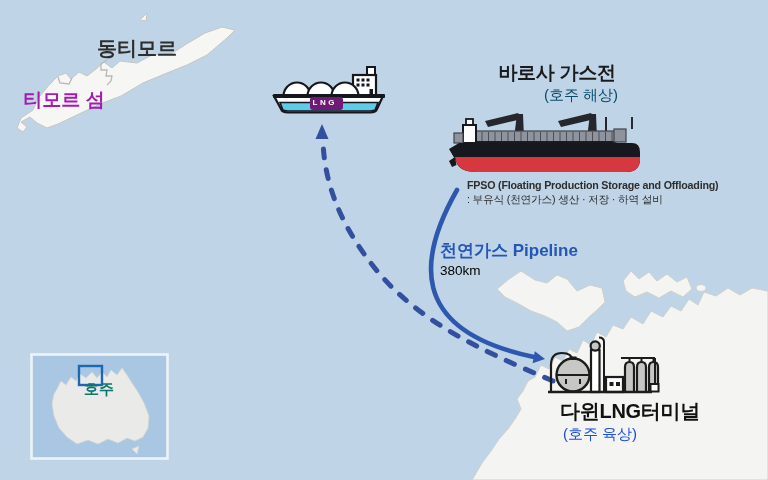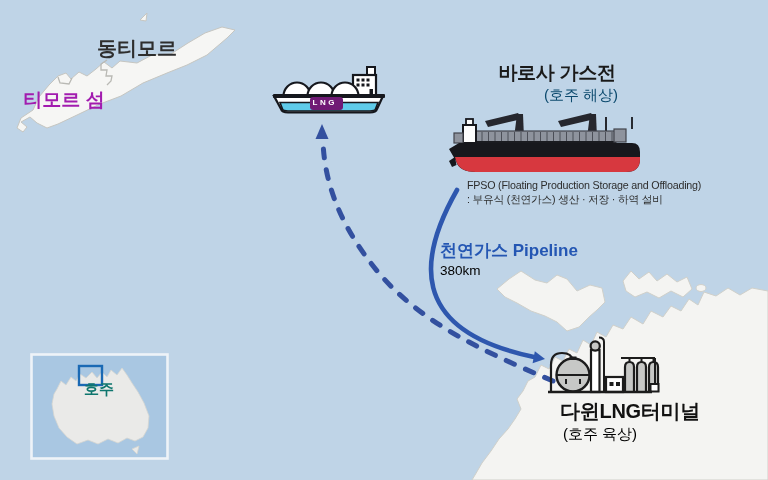--- a/index.html
+++ b/index.html
@@ -9,26 +9,26 @@
   svg.layer { position:absolute; left:0; top:0; }
   .icon-svg { position:absolute; }
   .label { position:absolute; white-space:nowrap; line-height:1.15; }
   .centered { transform:translateX(-50%); }
 
   #east-timor-label   { left:137px; top:37px;  font-size:20px; font-weight:bold; color:#2e2e2e; }
   #timor-island-label { left:64px;  top:89px;  font-size:19px; font-weight:bold; color:#a21caf; }
   #boryeong-label     { left:322px; top:49px;  font-size:13.5px; font-weight:bold; color:#3d4659; }
   #barossa-title      { left:557px; top:62px;  font-size:19px;   font-weight:bold; color:#1a1a1a; letter-spacing:-0.3px; }
   #barossa-subtitle   { left:557px; top:86px;  font-size:15px;   color:#0c4a6e;margin-left:24px; }
-  #fpso-desc-1        { left:467px; top:179px; font-size:10.7px; color:#2d2d2d; letter-spacing:-0.2px; }
+  #fpso-desc-1        { left:467px; top:179px; font-size:10.7px; color:#2d2d2d; letter-spacing:-0.2px;font-weight:bold; }
   #fpso-desc-2        { left:467px; top:193px; font-size:10.7px; color:#2d2d2d; letter-spacing:-0.2px; }
   #pipeline-label     { left:440px; top:241px; font-size:17px; font-weight:bold; color:#2456b3; }
   #pipeline-distance  { left:440px; top:263px; font-size:13.5px; color:#000000; }
   #darwin-title       { left:630px; top:400px; font-size:20px; font-weight:bold; color:#111; letter-spacing:-0.3px; }
-  #darwin-subtitle    { left:600px; top:425px; font-size:15px; color:#000000; }
+  #darwin-subtitle    { left:600px; top:425px; font-size:15px; color:#1d4ed8; }
   #inset-label        { left:99px;  top:380px; font-size:15px; font-weight:bold; color:#0f766e; }
 
   #lng-hull-badge {
     position:absolute; left:310px; top:97px; width:33px; height:12.5px;
     background:#701a75; border-radius:3px; color:#fff; font-size:8px; font-weight:bold;
     letter-spacing:2.5px; line-height:12.5px; text-indent:2.5px;
   }
   #fpso-hull-label {
     position:absolute; left:494px; top:151px; width:102px; text-align:center;
     color:#fff; font-size:20px; font-weight:bold; letter-spacing:1.5px; line-height:24px;

